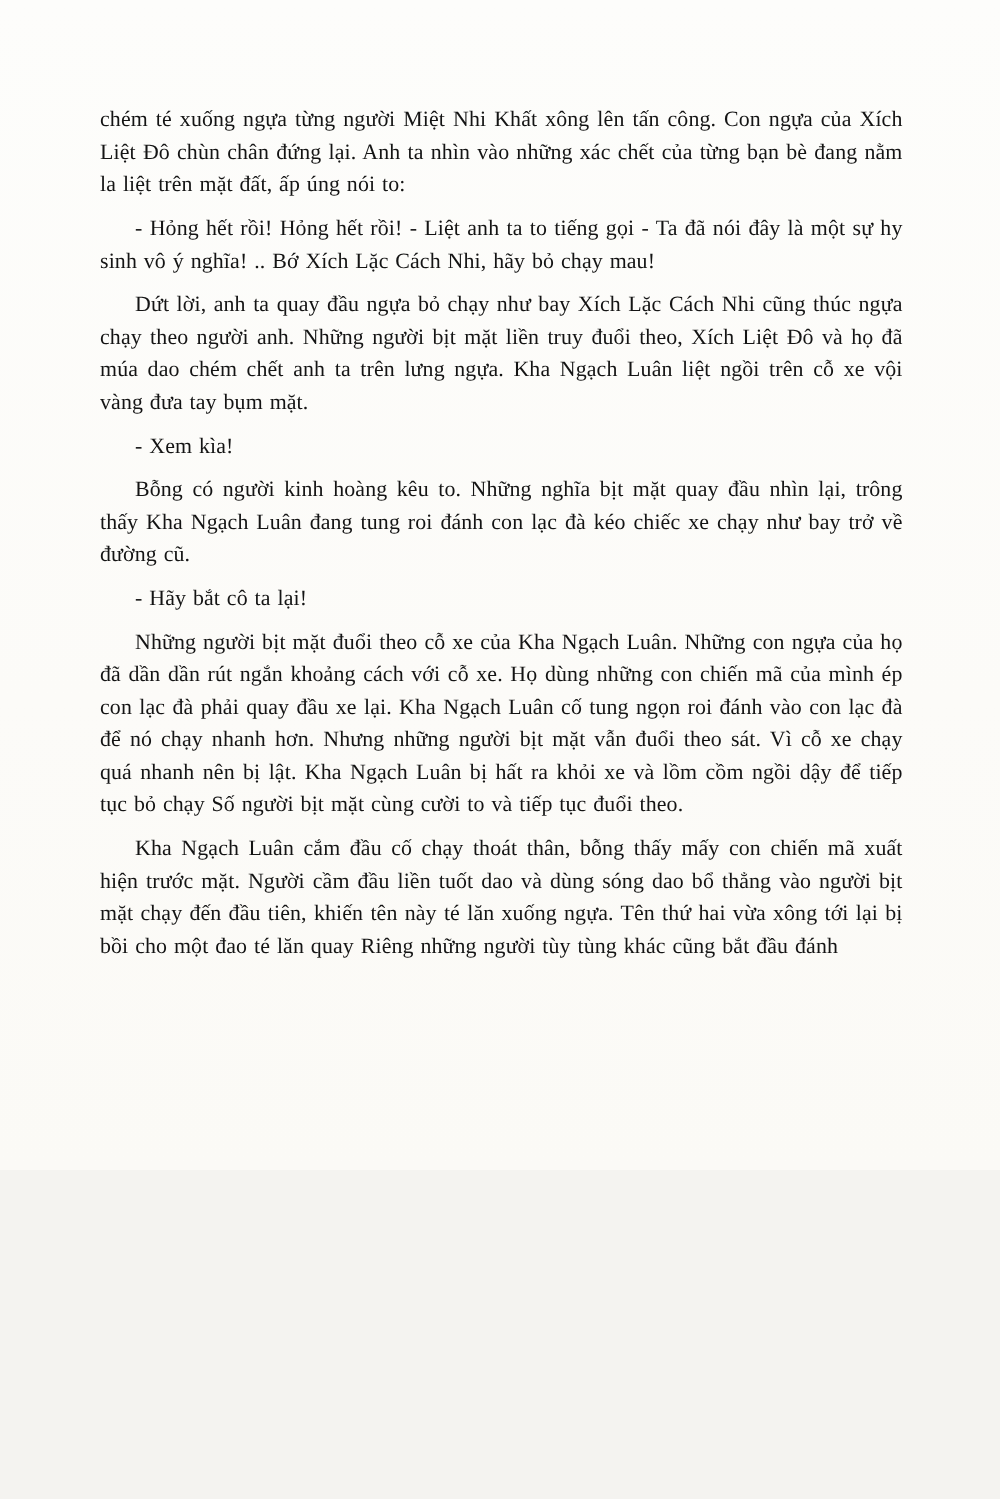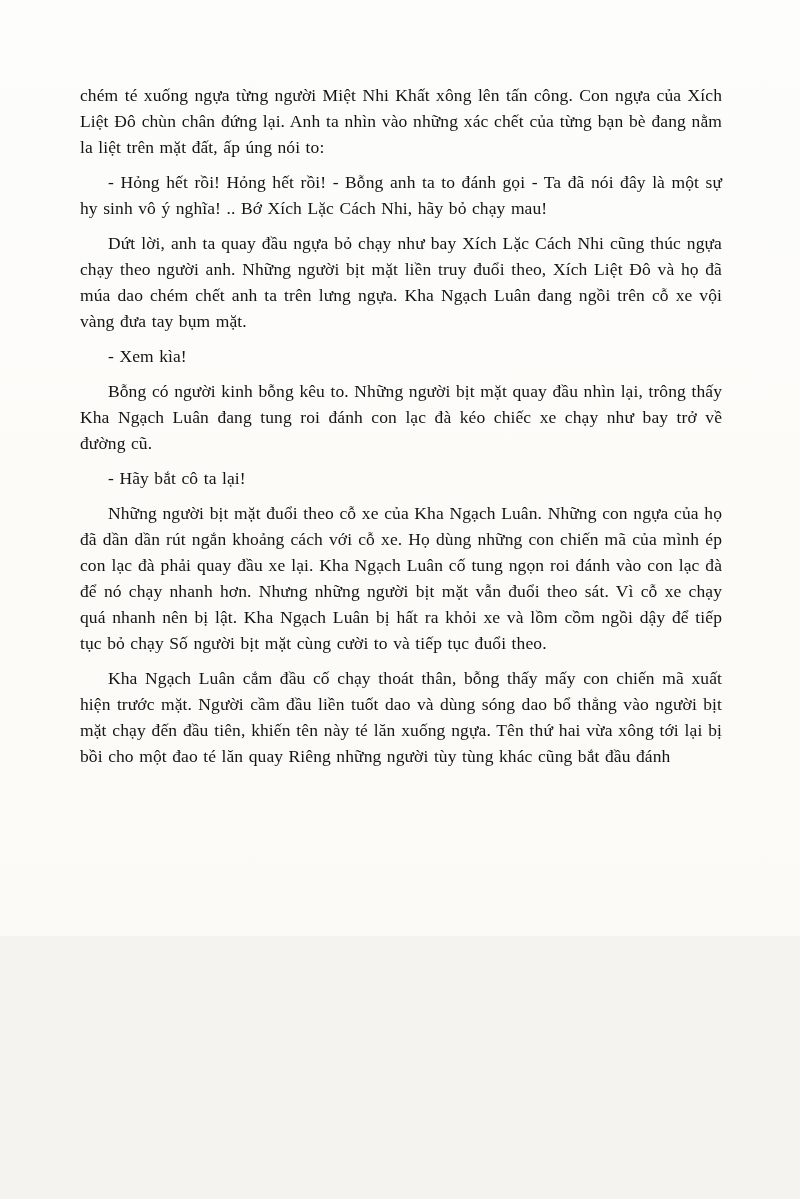--- a/index.html
+++ b/index.html
@@ -51,24 +51,24 @@
     color: #1a1a1a;
   }
 </style>
 </head>
 <body>
 
 <div class="page">
 
   <div class="text-block">
     <p class="continuation">chém té xuống ngựa từng người Miệt Nhi Khất xông lên tấn công. Con ngựa của Xích Liệt Đô chùn chân đứng lại. Anh ta nhìn vào những xác chết của từng bạn bè đang nằm la liệt trên mặt đất, ấp úng nói to:</p>
-    <p>- Hỏng hết rồi! Hỏng hết rồi! - Bỗng anh ta to đánh gọi - Ta đã nói đây là một sự hy sinh vô ý nghĩa! .. Bớ Xích Lặc Cách Nhi, hãy bỏ chạy mau!</p>
-    <p>Dứt lời, anh ta quay đầu ngựa bỏ chạy như bay  Xích Lặc Cách Nhi cũng thúc ngựa chạy theo người anh. Những người bịt mặt liền truy đuổi theo, Xích Liệt Đô và họ đã múa dao chém chết anh ta trên lưng ngựa. Kha Ngạch Luân đang ngồi trên cỗ xe vội vàng đưa tay bụm mặt.</p>
+    <p>- Hỏng hết rồi! Hỏng hết rồi! - Liệt anh ta to tiếng gọi - Ta đã nói đây là một sự hy sinh vô ý nghĩa! .. Bớ Xích Lặc Cách Nhi, hãy bỏ chạy mau!</p>
+    <p>Dứt lời, anh ta quay đầu ngựa bỏ chạy như bay  Xích Lặc Cách Nhi cũng thúc ngựa chạy theo người anh. Những người bịt mặt liền truy đuổi theo, Xích Liệt Đô và họ đã múa dao chém chết anh ta trên lưng ngựa. Kha Ngạch Luân liệt ngồi trên cỗ xe vội vàng đưa tay bụm mặt.</p>
     <p>- Xem kìa!</p>
-    <p>Bỗng có người kinh bỗng kêu to. Những người bịt mặt quay đầu nhìn lại, trông thấy Kha Ngạch Luân đang tung roi đánh con lạc đà kéo chiếc xe chạy như bay trở về đường cũ.</p>
+    <p>Bỗng có người kinh hoàng kêu to. Những nghĩa bịt mặt quay đầu nhìn lại, trông thấy Kha Ngạch Luân đang tung roi đánh con lạc đà kéo chiếc xe chạy như bay trở về đường cũ.</p>
     <p>- Hãy bắt cô ta lại!</p>
     <p>Những người bịt mặt đuổi theo cỗ xe của Kha Ngạch Luân. Những con ngựa của họ đã dần dần rút ngắn khoảng cách với cỗ xe. Họ dùng những con chiến mã của mình ép con lạc đà phải quay đầu xe lại. Kha Ngạch Luân cố tung ngọn roi đánh vào con lạc đà để nó chạy nhanh hơn. Nhưng những người bịt mặt vẫn đuổi theo sát. Vì cỗ xe chạy quá nhanh nên bị lật. Kha Ngạch Luân bị hất ra khỏi xe và lồm cồm ngồi dậy để tiếp tục bỏ chạy  Số người bịt mặt cùng cười to và tiếp tục đuổi theo.</p>
     <p>Kha Ngạch Luân cắm đầu cố chạy thoát thân, bỗng thấy mấy con chiến mã xuất hiện trước mặt. Người cầm đầu liền tuốt dao và dùng sóng dao bổ thẳng vào người bịt mặt chạy đến đầu tiên, khiến tên này té lăn xuống ngựa. Tên thứ hai vừa xông tới lại bị bồi cho một đao té lăn quay  Riêng những người tùy tùng khác cũng bắt đầu đánh</p>
   </div>
 
   <span class="scan-mark">· ,</span>
 
   <span class="page-number">21</span>
 
 </div>

